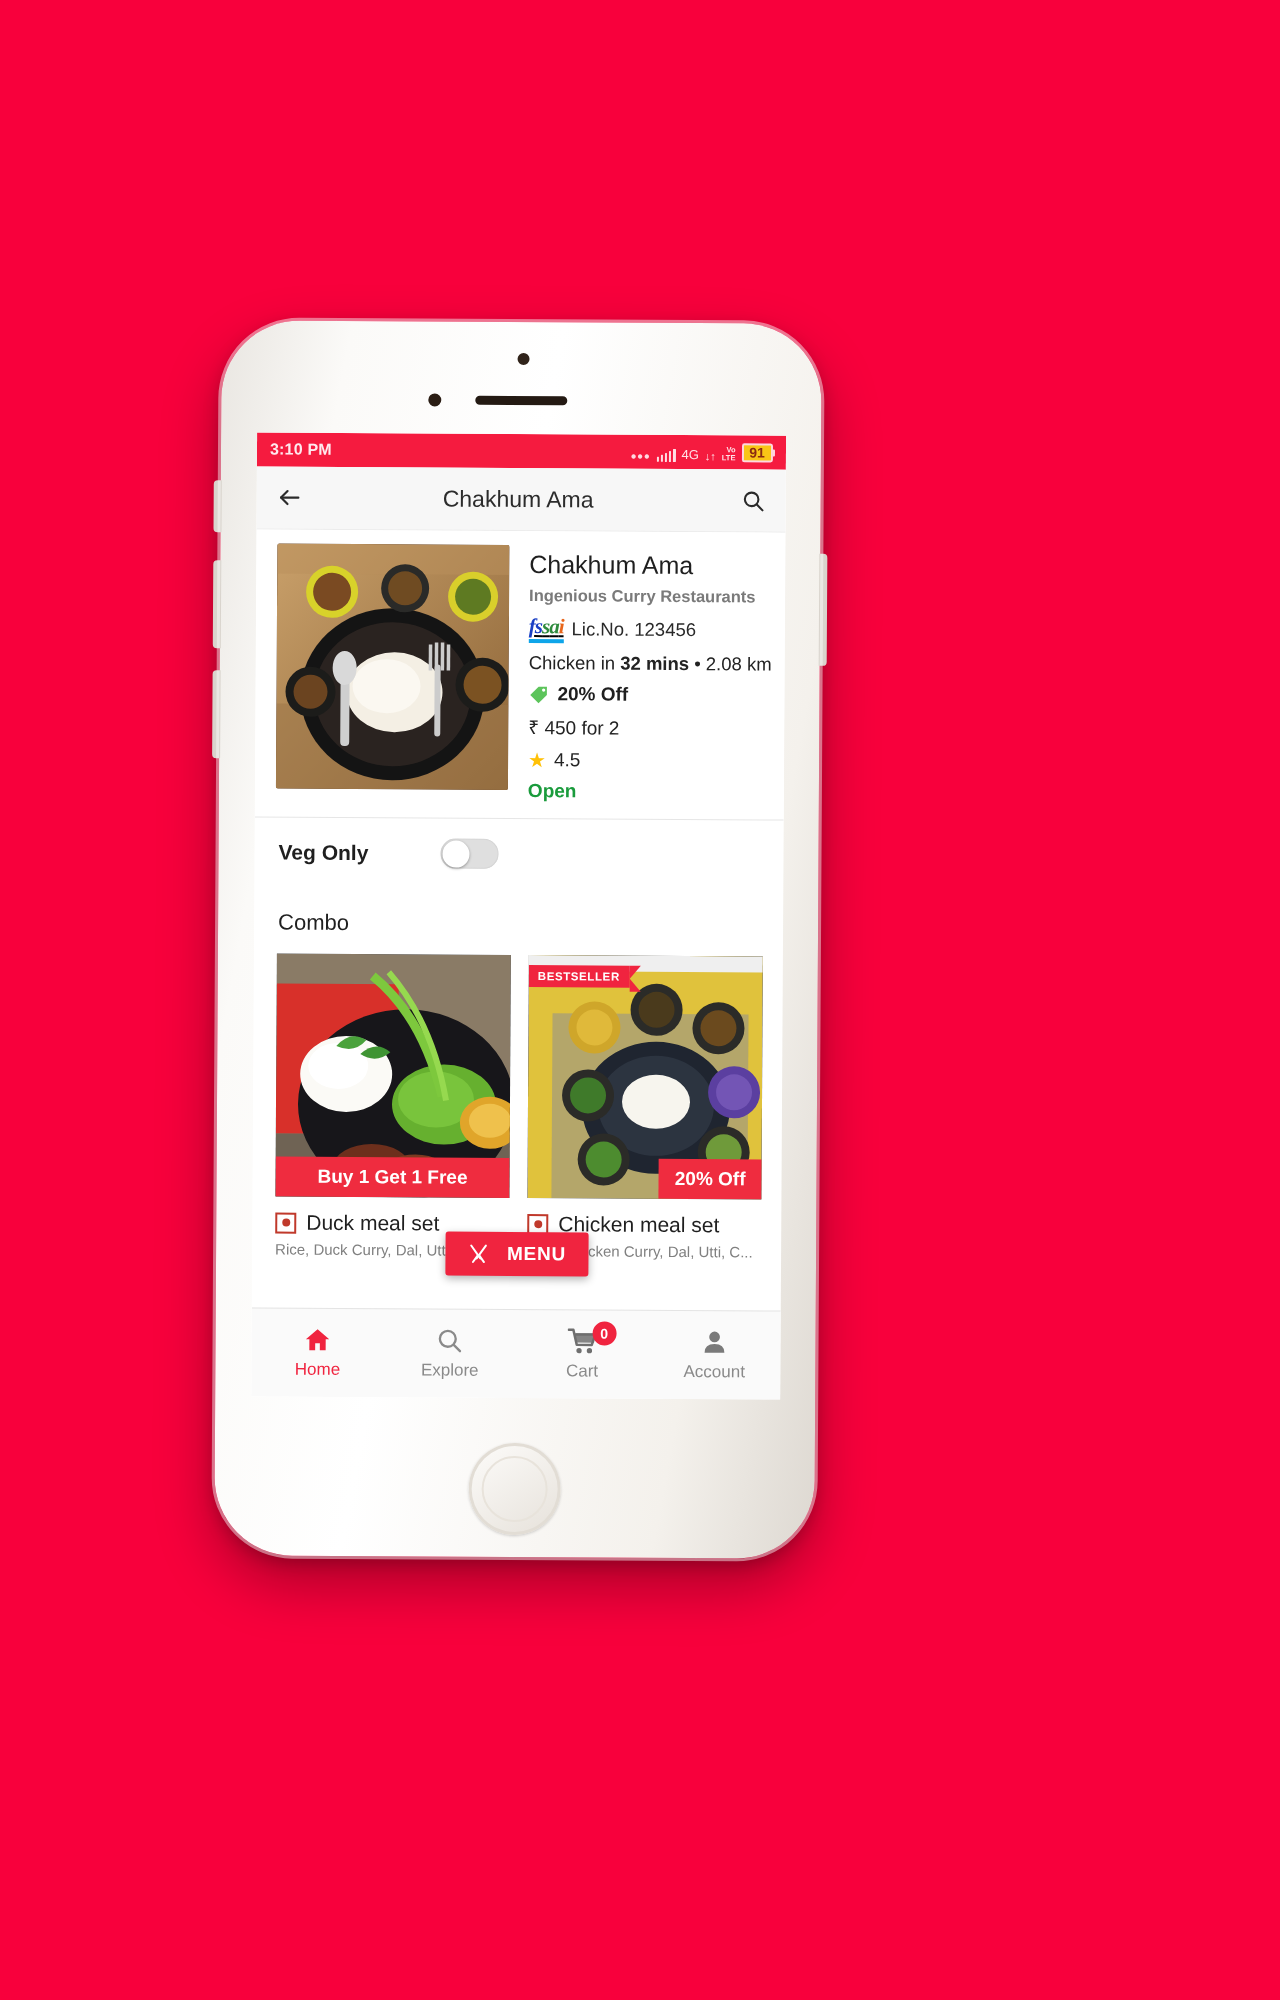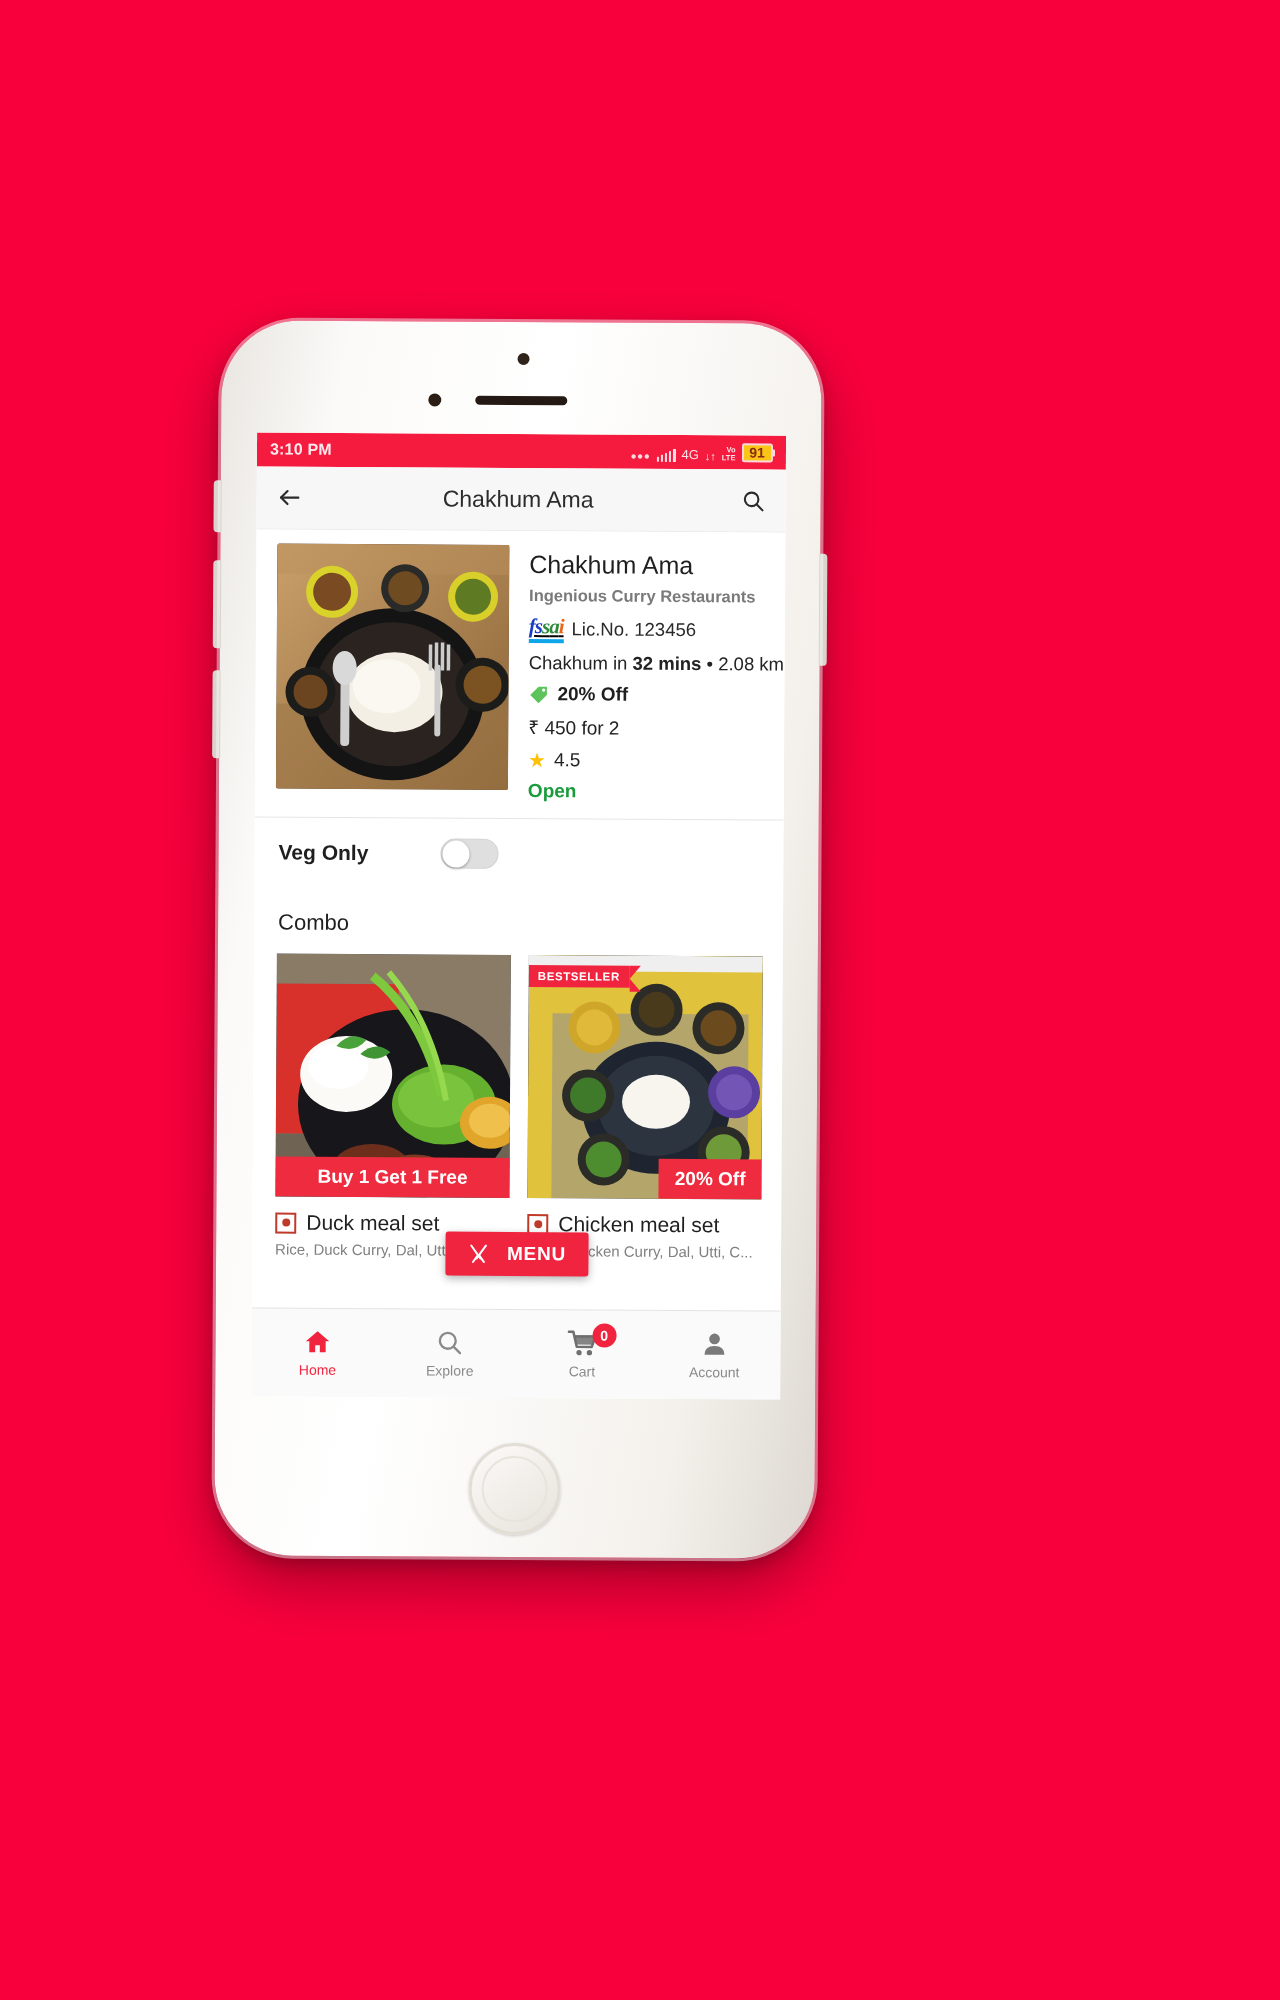--- a/index.html
+++ b/index.html
@@ -120,21 +120,21 @@
 
   
   .menubtn{position:absolute;left:50%;transform:translateX(-50%);top:798px;background:#F0243F;color:#fff;
     display:flex;align-items:center;gap:18px;padding:11px 22px;border-radius:3px;box-shadow:0 3px 8px rgba(0,0,0,.3);z-index:6;}
   .menubtn .lbl{font-size:19px;font-weight:bold;letter-spacing:.8px;}
 
   
   .bottomnav{position:absolute;left:0;bottom:0;width:529px;height:88px;background:#fafafa;border-top:1px solid #e4e4e4;
     display:flex;align-items:center;z-index:7;}
   .nav{flex:1;display:flex;flex-direction:column;align-items:center;gap:6px;position:relative;}
-  .nav .lbl{font-size:14px;color:#8a8a8a;}
+  .nav .lbl{font-size:17px;color:#8a8a8a;}
   .nav.active .lbl{color:#F0243F;}
   .cartbadge{position:absolute;left:calc(50% + 10px);top:-6px;min-width:24px;height:24px;border-radius:12px;background:#F0243F;color:#fff;
     font-size:14px;font-weight:bold;display:flex;align-items:center;justify-content:center;padding:0 5px;box-sizing:border-box;}
 
   
   .ph{position:absolute;inset:0;}
 </style>
 </head>
 <body>
 
@@ -231,21 +231,21 @@
         <div class="rest-name">Chakhum Ama</div>
         <div class="rest-sub">Ingenious Curry Restaurants</div>
 
         <div class="lic-row">
           <span class="fssai">
             <u><span class="f">f</span><span class="s1">s</span><span class="s2">s</span><span class="a">a</span><span class="i">i</span></u>
           </span>
           <span class="lic-txt">Lic.No. 123456</span>
         </div>
 
-        <div class="deliver"><span>Chakhum in </span><b>32 mins</b><span> • 2.08 km</span></div>
+        <div class="deliver"><span>Chicken in </span><b>32 mins</b><span> • 2.08 km</span></div>
 
         <div class="offer-row">
           <svg class="tag-ico" viewBox="0 0 24 24">
             <path d="M2 12.5 L11.5 3 H21 V12.5 L11.5 22 Z" fill="#5CC45B"></path>
             <circle cx="17.3" cy="6.8" r="1.9" fill="#ffffff"></circle>
           </svg>
           <span class="offer-txt">20% Off</span>
         </div>
 
         <div class="price">₹ 450 for 2</div>

